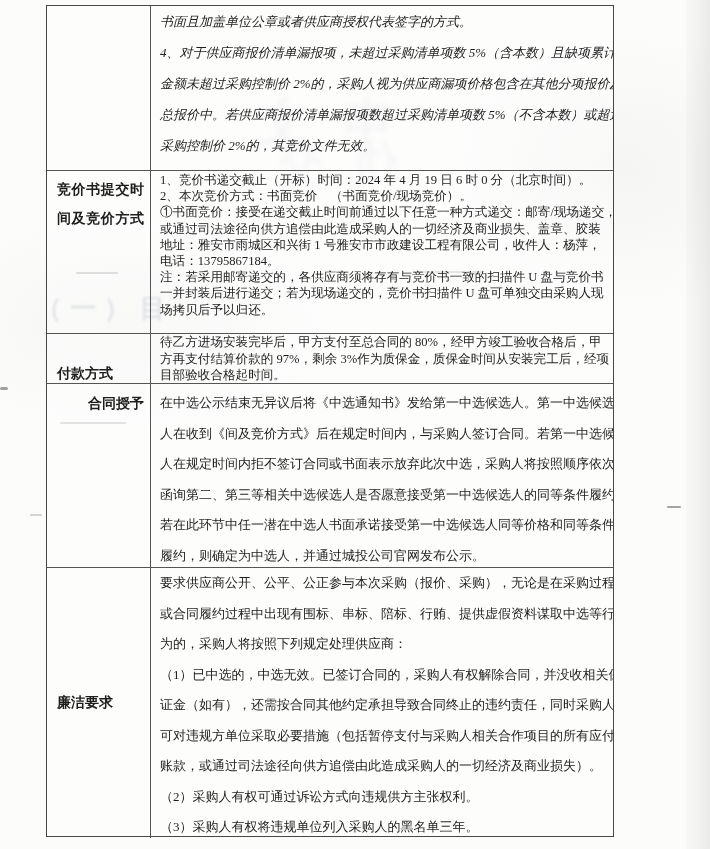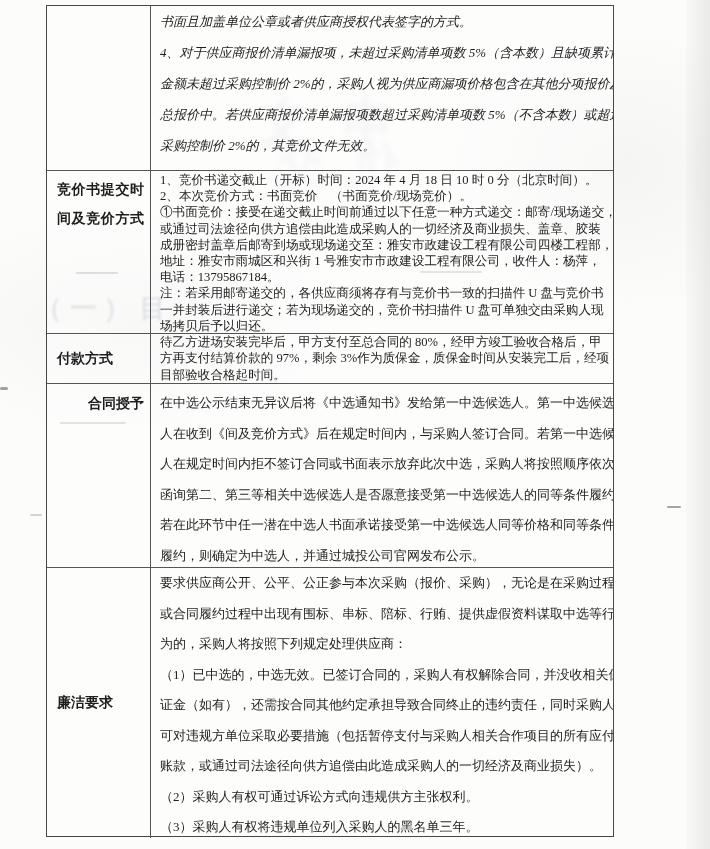--- a/index.html
+++ b/index.html
@@ -34,21 +34,21 @@
   .r1{height:165px;font-style:italic;}
   .r1 .ccell .line{font-size:13px;line-height:31px;}
   
   .r2{height:163px;}
   .r2 .hcell{padding-top:4px;}
   .r2 .hcell .line{line-height:29px;text-align:justify;text-align-last:justify;white-space:normal;}
   .r2 .ccell{padding-top:1px;}
   .r2 .ccell .line{font-size:12.6px;line-height:16.2px;}
   
   .r3{height:50px;}
-  .r3 .hcell, .r3 .ccell{display:flex;flex-direction:column;justify-content:center;}
+  .r3 .hcell, .r3 .ccell{display:flex;flex-direction:column;justify-content:flex-end;}
   .r3 .ccell .line{font-size:12.6px;line-height:16.2px;}
   
   .r4{height:184px;}
   .r4 .hcell{padding-top:5px;}
   .r4 .hcell .line{line-height:30.5px;text-align:right;}
   .r4 .ccell{padding-top:4px;}
   .r4 .ccell .line{font-size:13px;line-height:30.5px;}
   
   .r5{height:270px;}
   .r5 .hcell{display:flex;flex-direction:column;justify-content:center;}
@@ -97,25 +97,24 @@
           <p class="line">采购控制价 2%的，其竞价文件无效。</p>
         </div>
     </div>
 
     <div class="trow r2">
       <div class="hcell">
           <p class="line">竞价书提交时</p>
           <p class="line">间及竞价方式</p>
         </div>
       <div class="ccell">
-          <p class="line">1、竞价书递交截止（开标）时间：2024 年 4 月 18 日 10 时 0 分（北京时间）。</p>
+          <p class="line">1、竞价书递交截止（开标）时间：2024 年 4 月 19 日 6 时 0 分（北京时间）。</p>
           <p class="line">2、本次竞价方式：书面竞价　（书面竞价/现场竞价）。</p>
           <p class="line">①书面竞价：接受在递交截止时间前通过以下任意一种方式递交：邮寄/现场递交，</p>
           <p class="line">或通过司法途径向供方追偿由此造成采购人的一切经济及商业损失、盖章、胶装</p>
-          <p class="line">成册密封盖章后邮寄到场或现场递交至：雅安市政建设工程有限公司四楼工程部，</p>
           <p class="line">地址：雅安市雨城区和兴街 1 号雅安市市政建设工程有限公司，收件人：杨萍，</p>
           <p class="line">电话：13795867184。</p>
           <p class="line">注：若采用邮寄递交的，各供应商须将存有与竞价书一致的扫描件 U 盘与竞价书</p>
           <p class="line">一并封装后进行递交；若为现场递交的，竞价书扫描件 U 盘可单独交由采购人现</p>
           <p class="line">场拷贝后予以归还。</p>
         </div>
     </div>
 
     <div class="trow r3">
       <div class="hcell">

